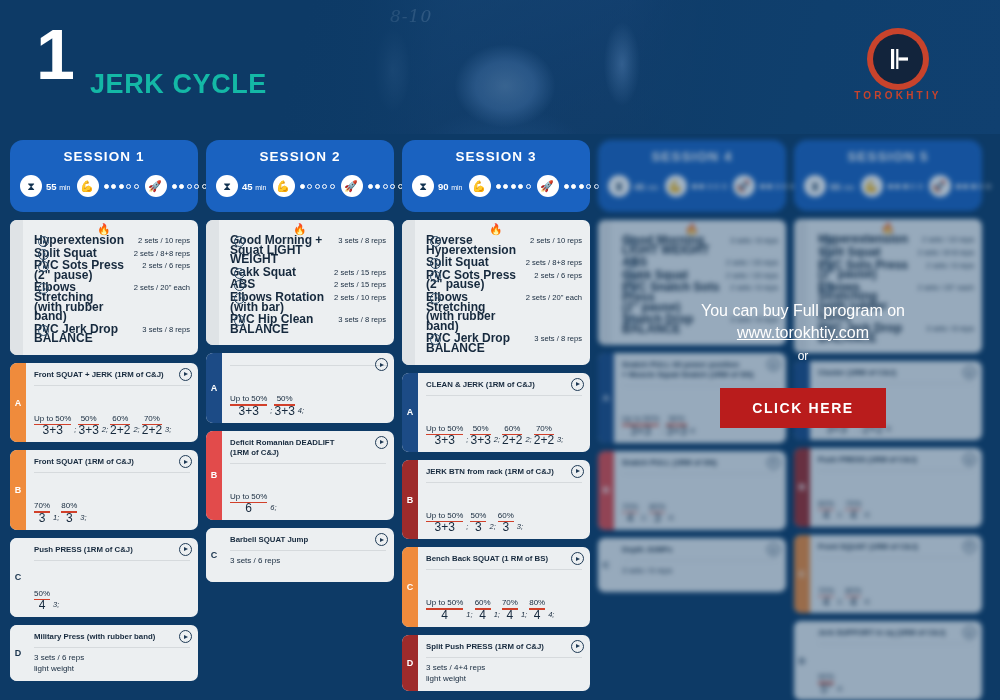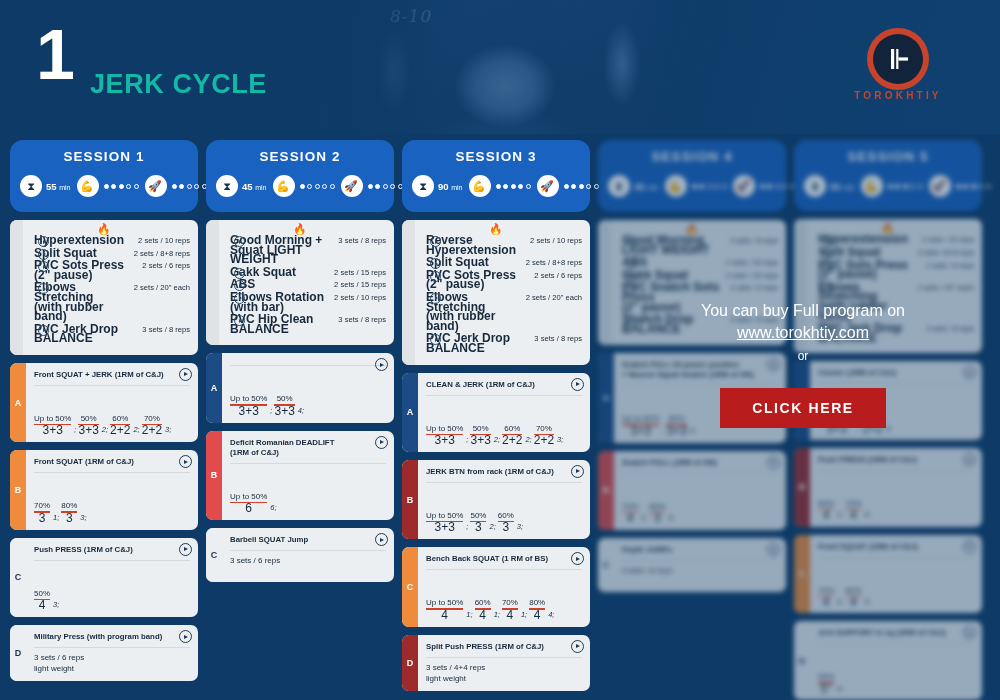--- a/index.html
+++ b/index.html
@@ -402,21 +402,21 @@
               <div class="bar"></div>
               <div class="bot">4</div>
             </div>
             <div class="mult">3;</div>
           </div>
         </div>
       </div>
       <div class="ex">
         <div class="ex-letter plain">D</div>
         <div class="ex-body">
-          <div class="ex-title">Military Press (with program band)</div>
+          <div class="ex-title">Military Press (with rubber band)</div>
           <div class="ex-play">
             <i></i>
           </div>
           <div class="ex-sep"></div>
           <div class="plaintext">3 sets / 6 reps<br>light weight</div>
         </div>
       </div>
     </div>
     <div class="col">
       <div class="sess-head">

